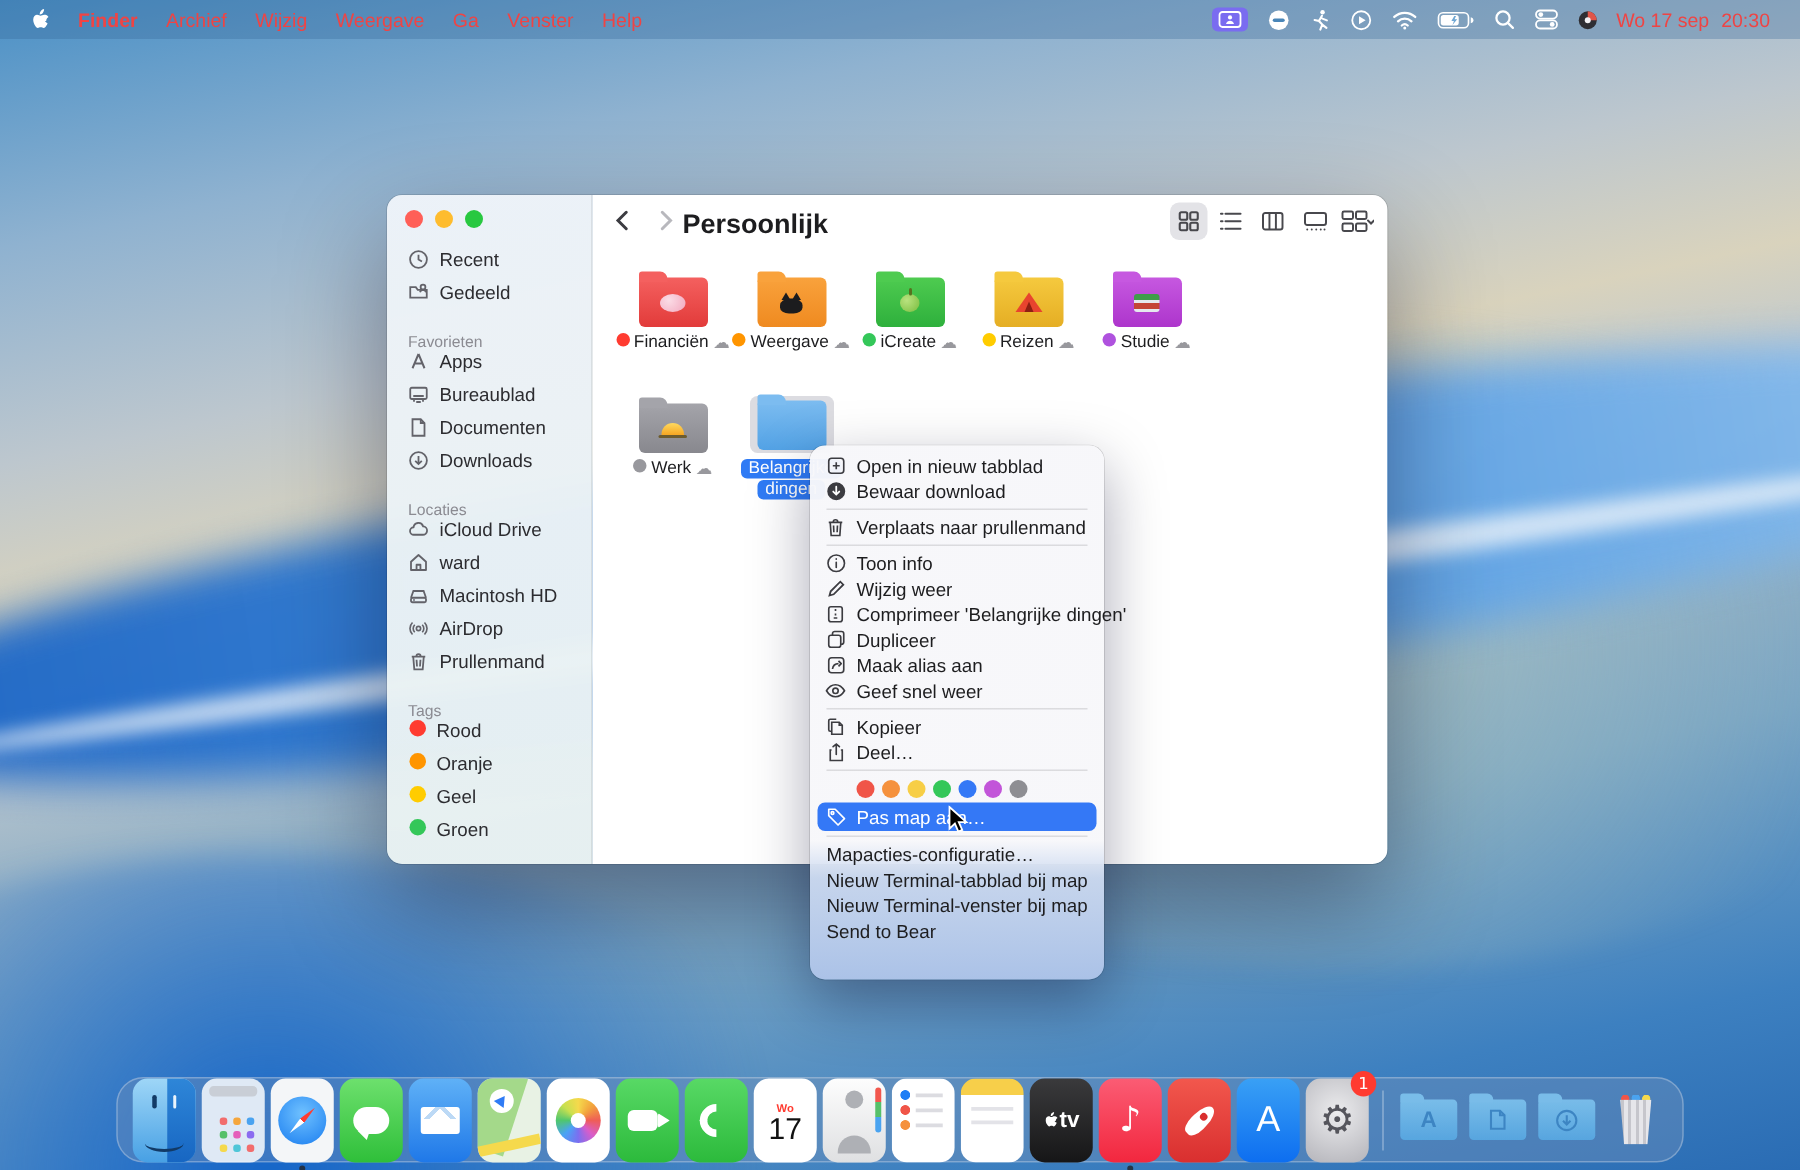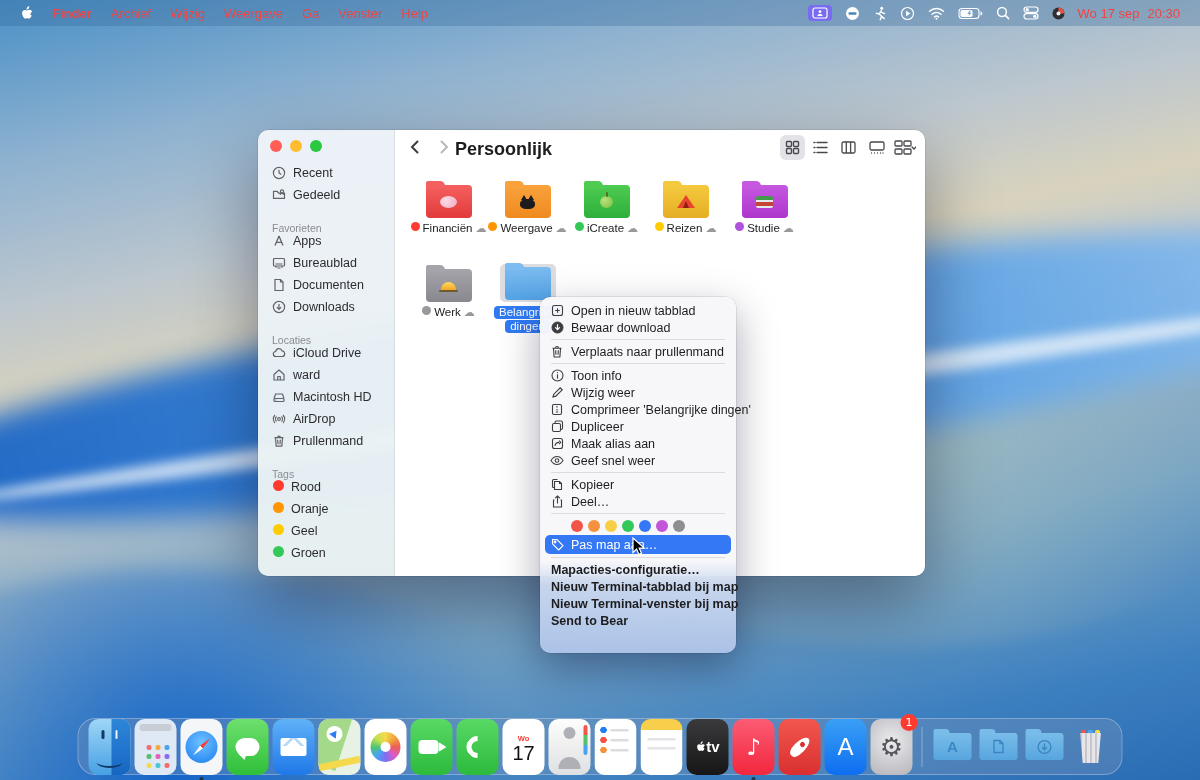--- a/index.html
+++ b/index.html
@@ -92,21 +92,21 @@
              box-shadow:0 14px 40px rgba(0,0,40,.35), 0 0 0 .5px rgba(0,0,0,.15); z-index:30; padding-top:5px; font-size:12.5px; color:#1d1d1f; }
   .ci { height:17px; display:flex; align-items:center; padding:0 10px; gap:7px; white-space:nowrap; }
   .ci .cic { width:14px; display:flex; justify-content:center; flex:0 0 auto; }
   .ci .cic svg { stroke:#3c3c41; }
   .csep { height:1px; background:rgba(60,60,67,.15); margin:3px 11px; }
   .cdots { height:17px; display:flex; align-items:center; gap:5px; padding-left:31px; }
   .cdot { width:12px; height:12px; border-radius:50%; }
   .ci-hl { height:19px; margin:1px 5px; background:#3478f6; border-radius:5px; color:#fff; display:flex; align-items:center; gap:7px; padding:0 5px; }
   .ci-hl .cic svg { stroke:#fff; }
   .ci-arrow { margin-top:3px; height:20px; display:flex; align-items:center; justify-content:space-between; padding:0 10px; }
-  .cbottom .ci { padding-left:11px;font-weight:bold; }
+  .cbottom .ci { padding-left:11px; }
 
   .cursor { position:absolute; left:632px; top:537px; z-index:60; }
 
   
   .dock { position:absolute; left:50%; transform:translateX(-50%); bottom:5px; height:57px;
           display:flex; align-items:center; gap:4px; padding:0 10px;
           background:rgba(115,145,185,.40); border:1px solid rgba(255,255,255,.28); border-radius:18px;
           z-index:40; }
   .dk { width:42px; height:56px; border-radius:10px; position:relative; flex:0 0 auto;
         display:flex; align-items:center; justify-content:center; }

